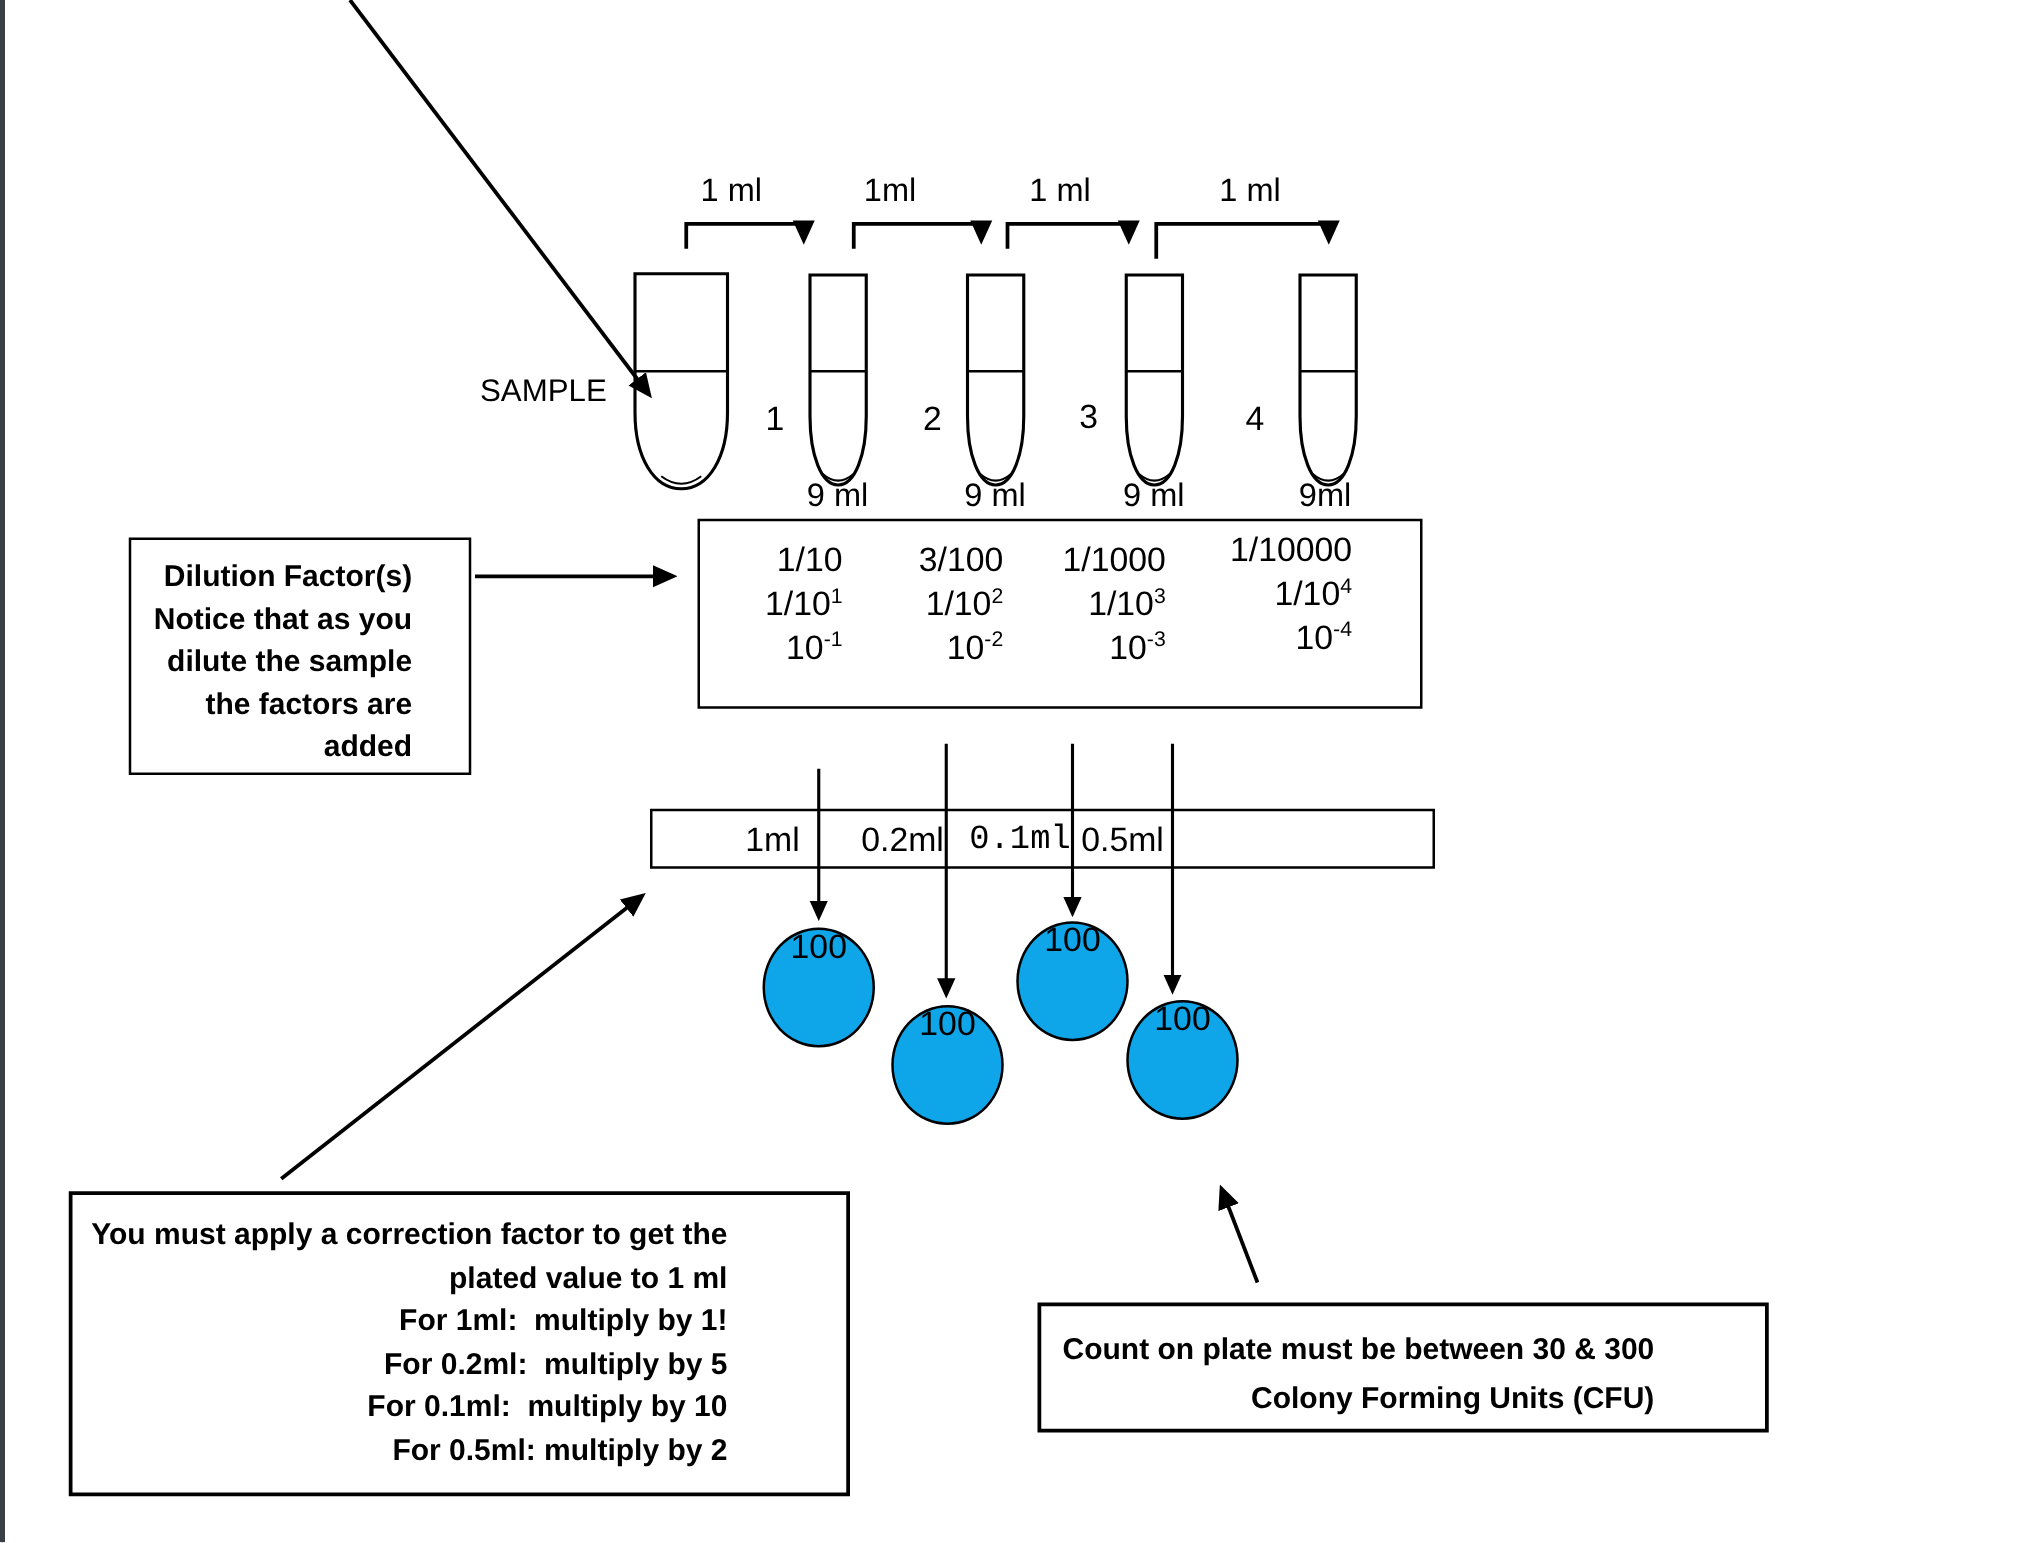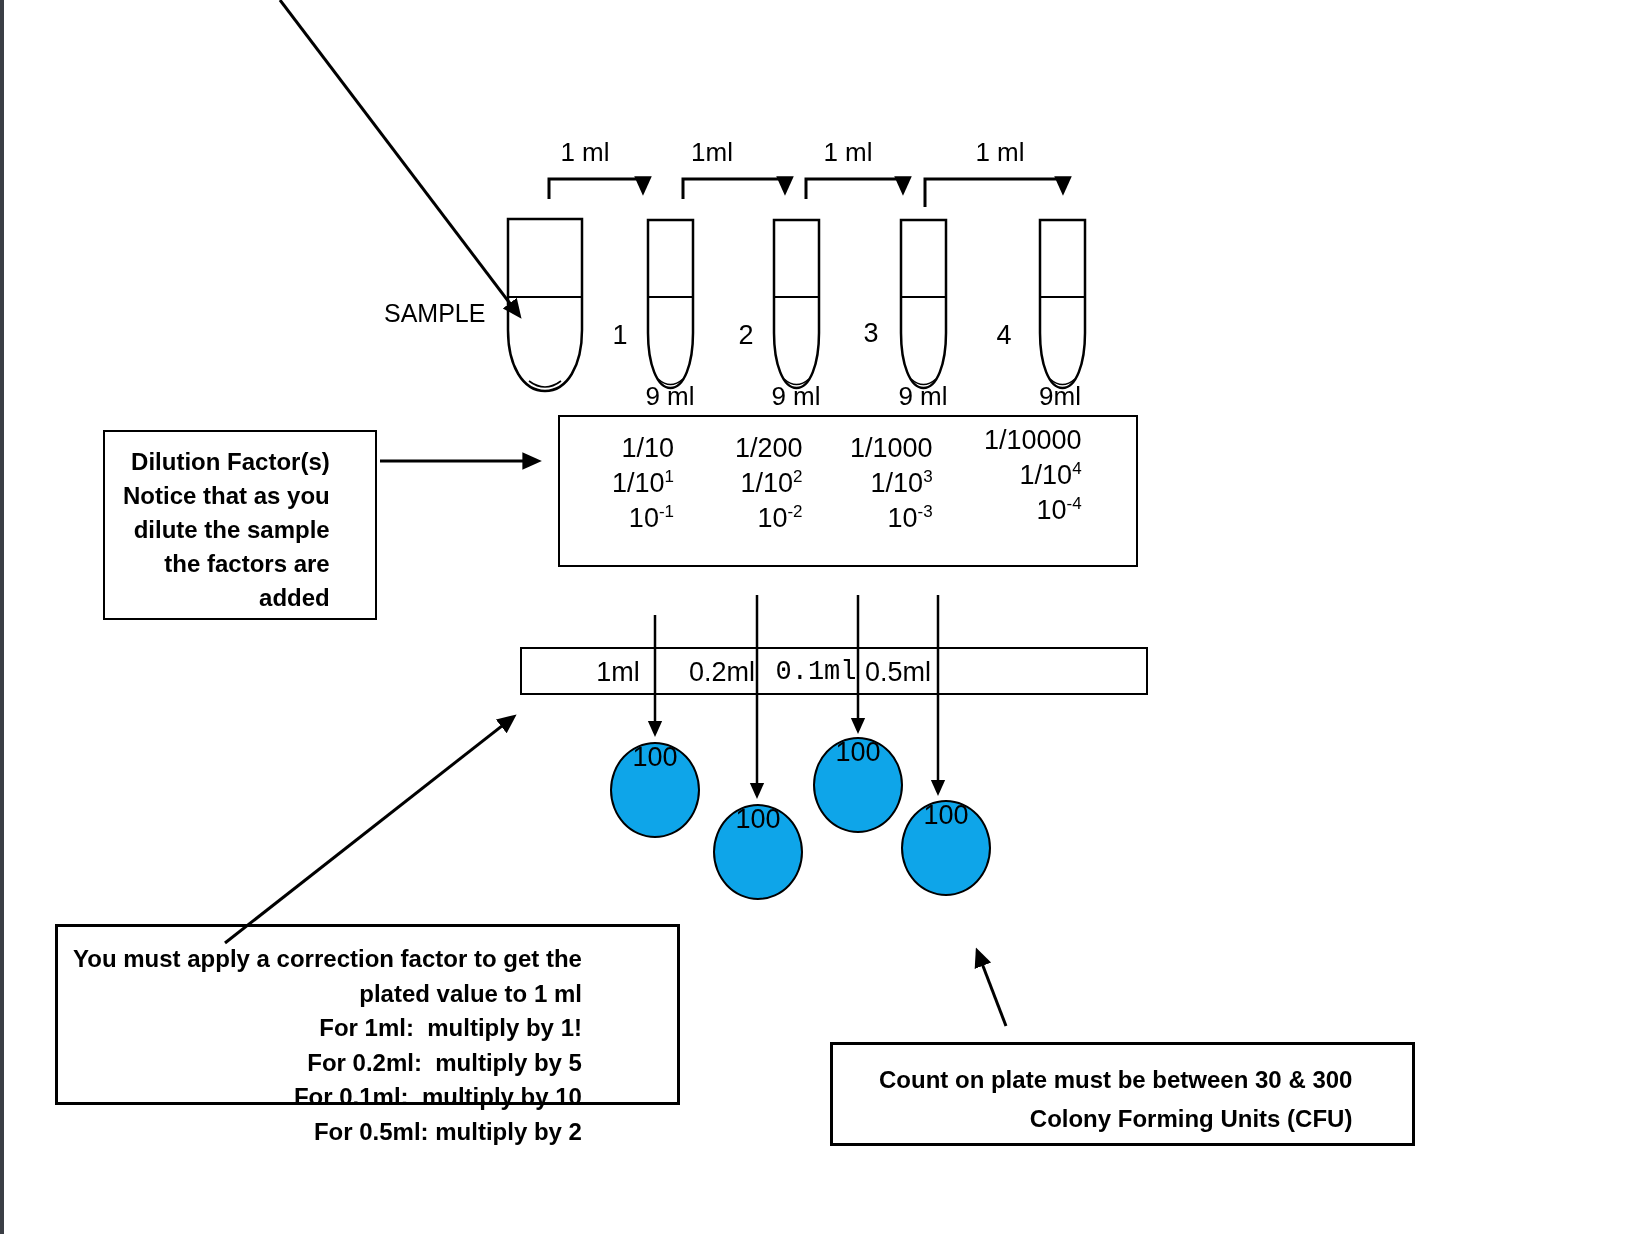--- a/index.html
+++ b/index.html
@@ -97,21 +97,21 @@
 added</div>
   </div>
 
   <div class="box thinbox" style="left:558px;top:415px;width:580px;height:152px;">
     <div class="dcol" style="left:52px;top:14px;">
       <div>1/10</div>
       <div><span>1/10</span><sup>1</sup></div>
       <div><span>10</span><sup>-1</sup></div>
     </div>
     <div class="dcol" style="left:175px;top:14px;">
-      <div>1/200</div>
+      <div>3/100</div>
       <div><span>1/10</span><sup>2</sup></div>
       <div><span>10</span><sup>-2</sup></div>
     </div>
     <div class="dcol" style="left:290px;top:14px;">
       <div>1/1000</div>
       <div><span>1/10</span><sup>3</sup></div>
       <div><span>10</span><sup>-3</sup></div>
     </div>
     <div class="dcol" style="left:424px;top:6px;">
       <div>1/10000</div>
@@ -132,31 +132,31 @@
   <div class="plate" style="left:713px;top:804px;width:90px;height:96px;">
     <span>100</span>
   </div>
   <div class="plate" style="left:813px;top:737px;width:90px;height:96px;">
     <span>100</span>
   </div>
   <div class="plate" style="left:901px;top:800px;width:90px;height:96px;">
     <span>100</span>
   </div>
 
-  <div class="box" style="left:55px;top:924px;width:625px;height:181px;">
+  <div class="box" style="left:55px;top:953px;width:625px;height:244px;">
     <div class="notetext" style="left:15px;top:15px;">You must apply a correction factor to get the
 plated value to 1 ml
 For 1ml:  multiply by 1!
 For 0.2ml:  multiply by 5
 For 0.1ml:  multiply by 10
 For 0.5ml: multiply by 2</div>
   </div>
 
   <div class="box" style="left:830px;top:1042px;width:585px;height:104px;">
-    <div class="notetext" style="left:17px;top:15px;line-height:39px;margin-left:29px;">Count on plate must be between 30 &amp; 300
+    <div class="notetext" style="left:17px;top:15px;line-height:39px;">Count on plate must be between 30 &amp; 300
 Colony Forming Units (CFU)</div>
   </div>
 
   <svg class="overlay" viewBox="0 0 1634 1234">
     <defs>
       <marker id="ah" viewBox="0 0 10 10" refX="7" refY="5" markerWidth="6.5" markerHeight="6.5" orient="auto-start-reverse">
         <path d="M0,0.5 L10,5 L0,9.5 Z" fill="#000"></path>
       </marker>
     </defs>
 

